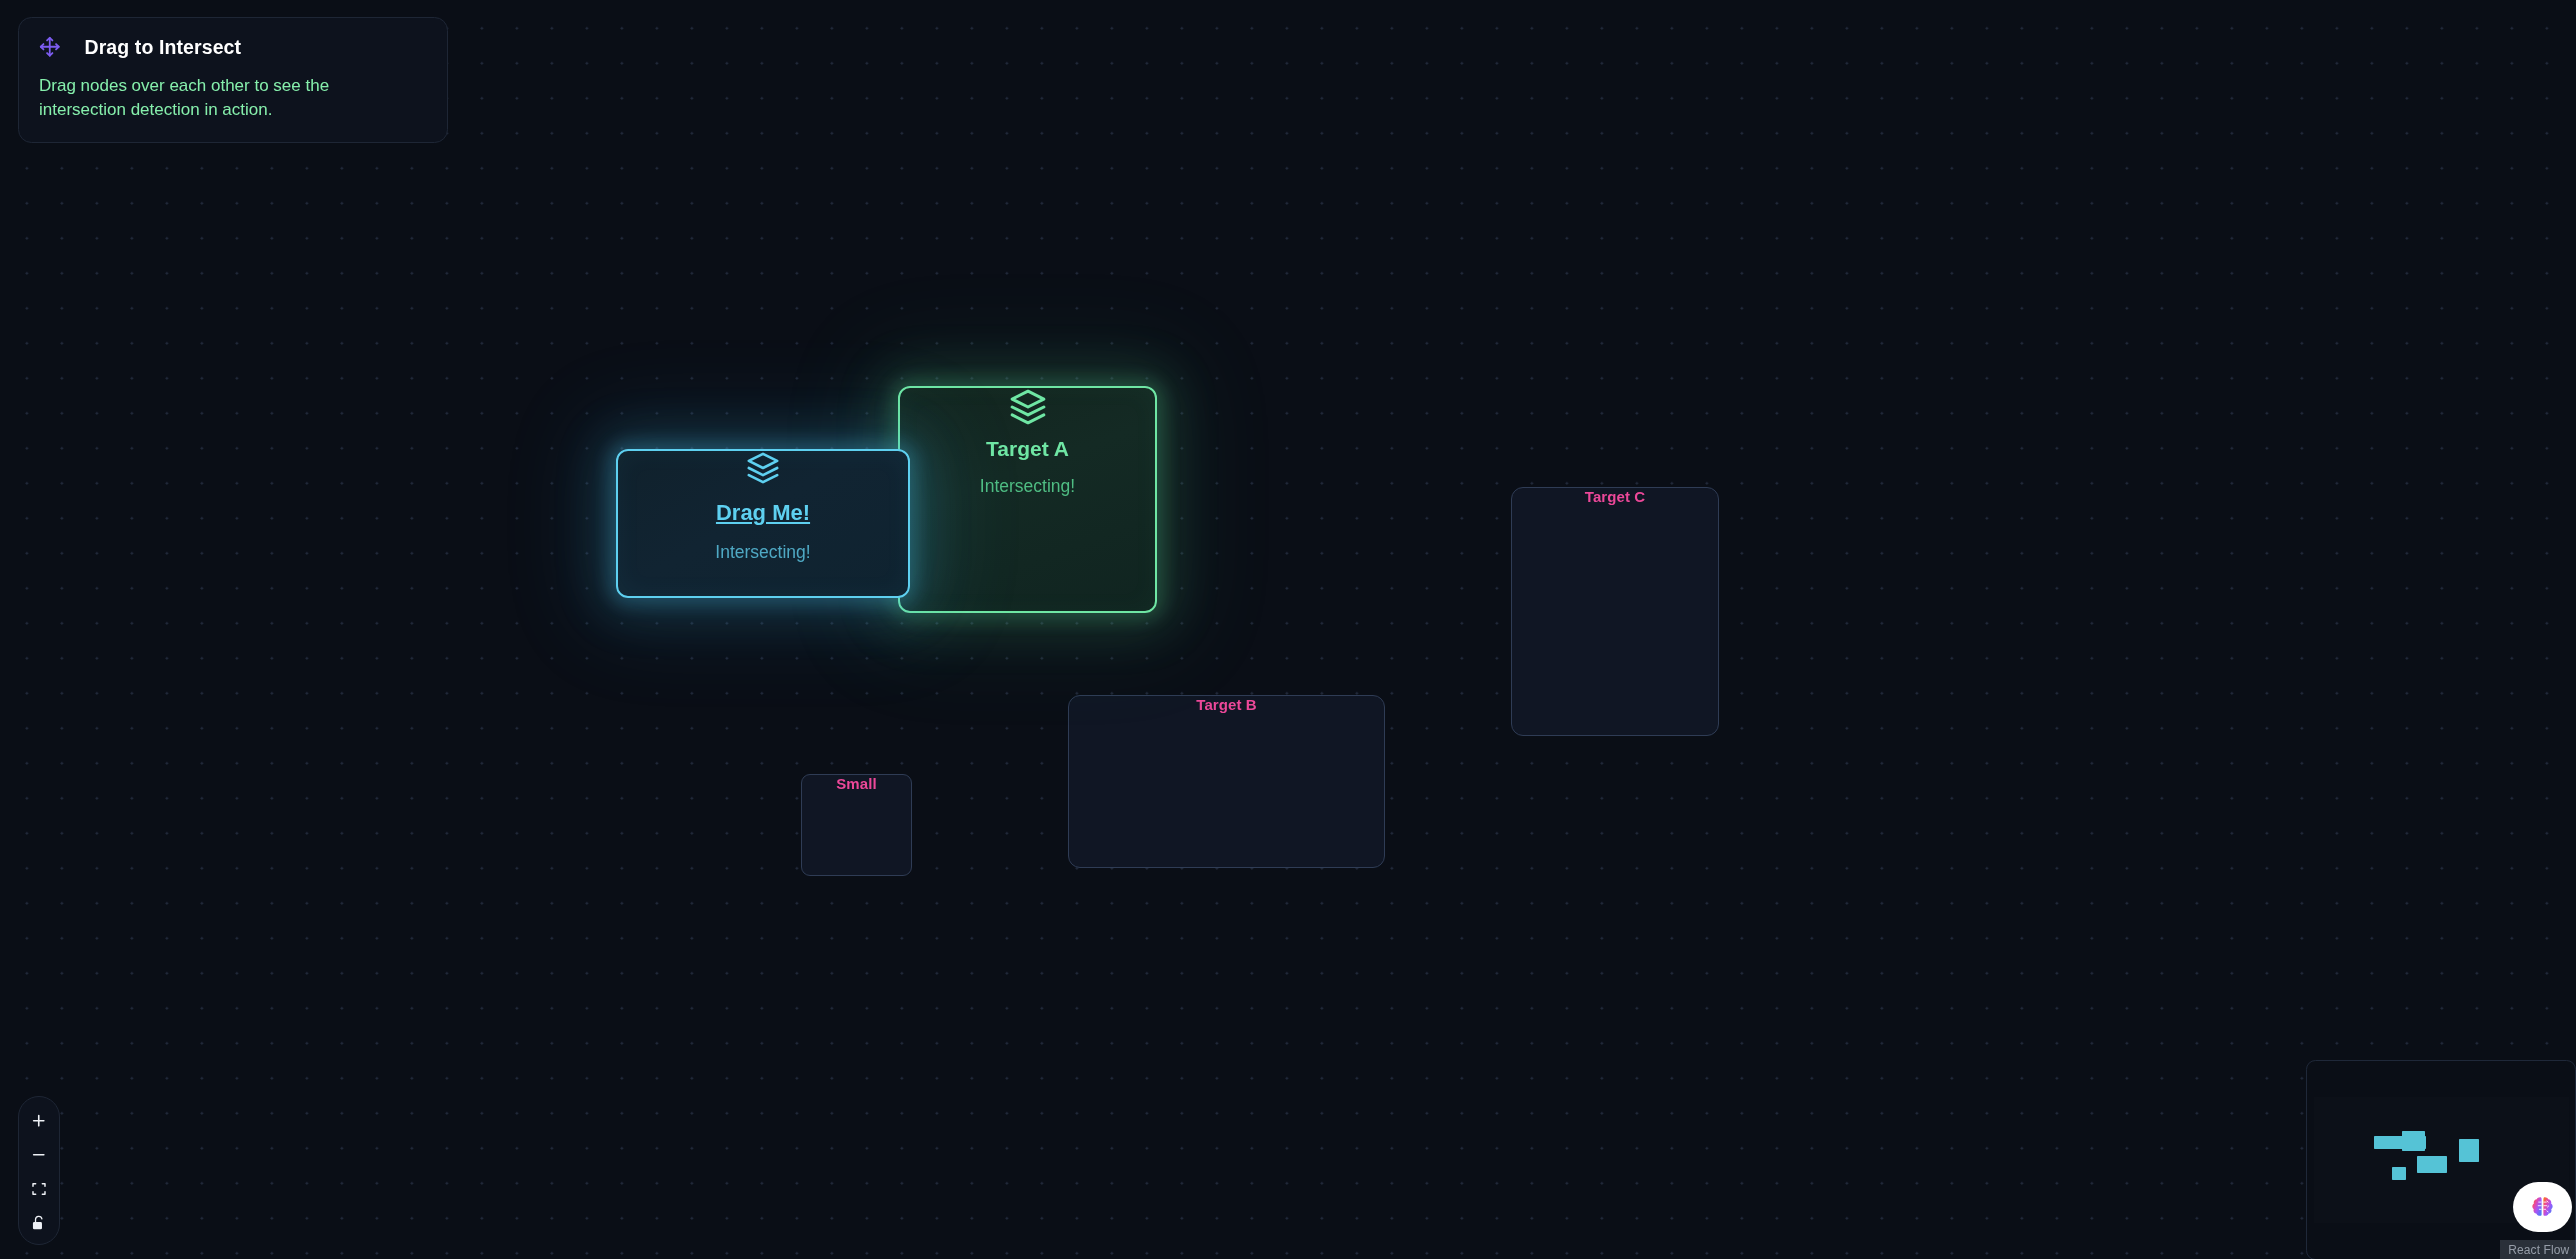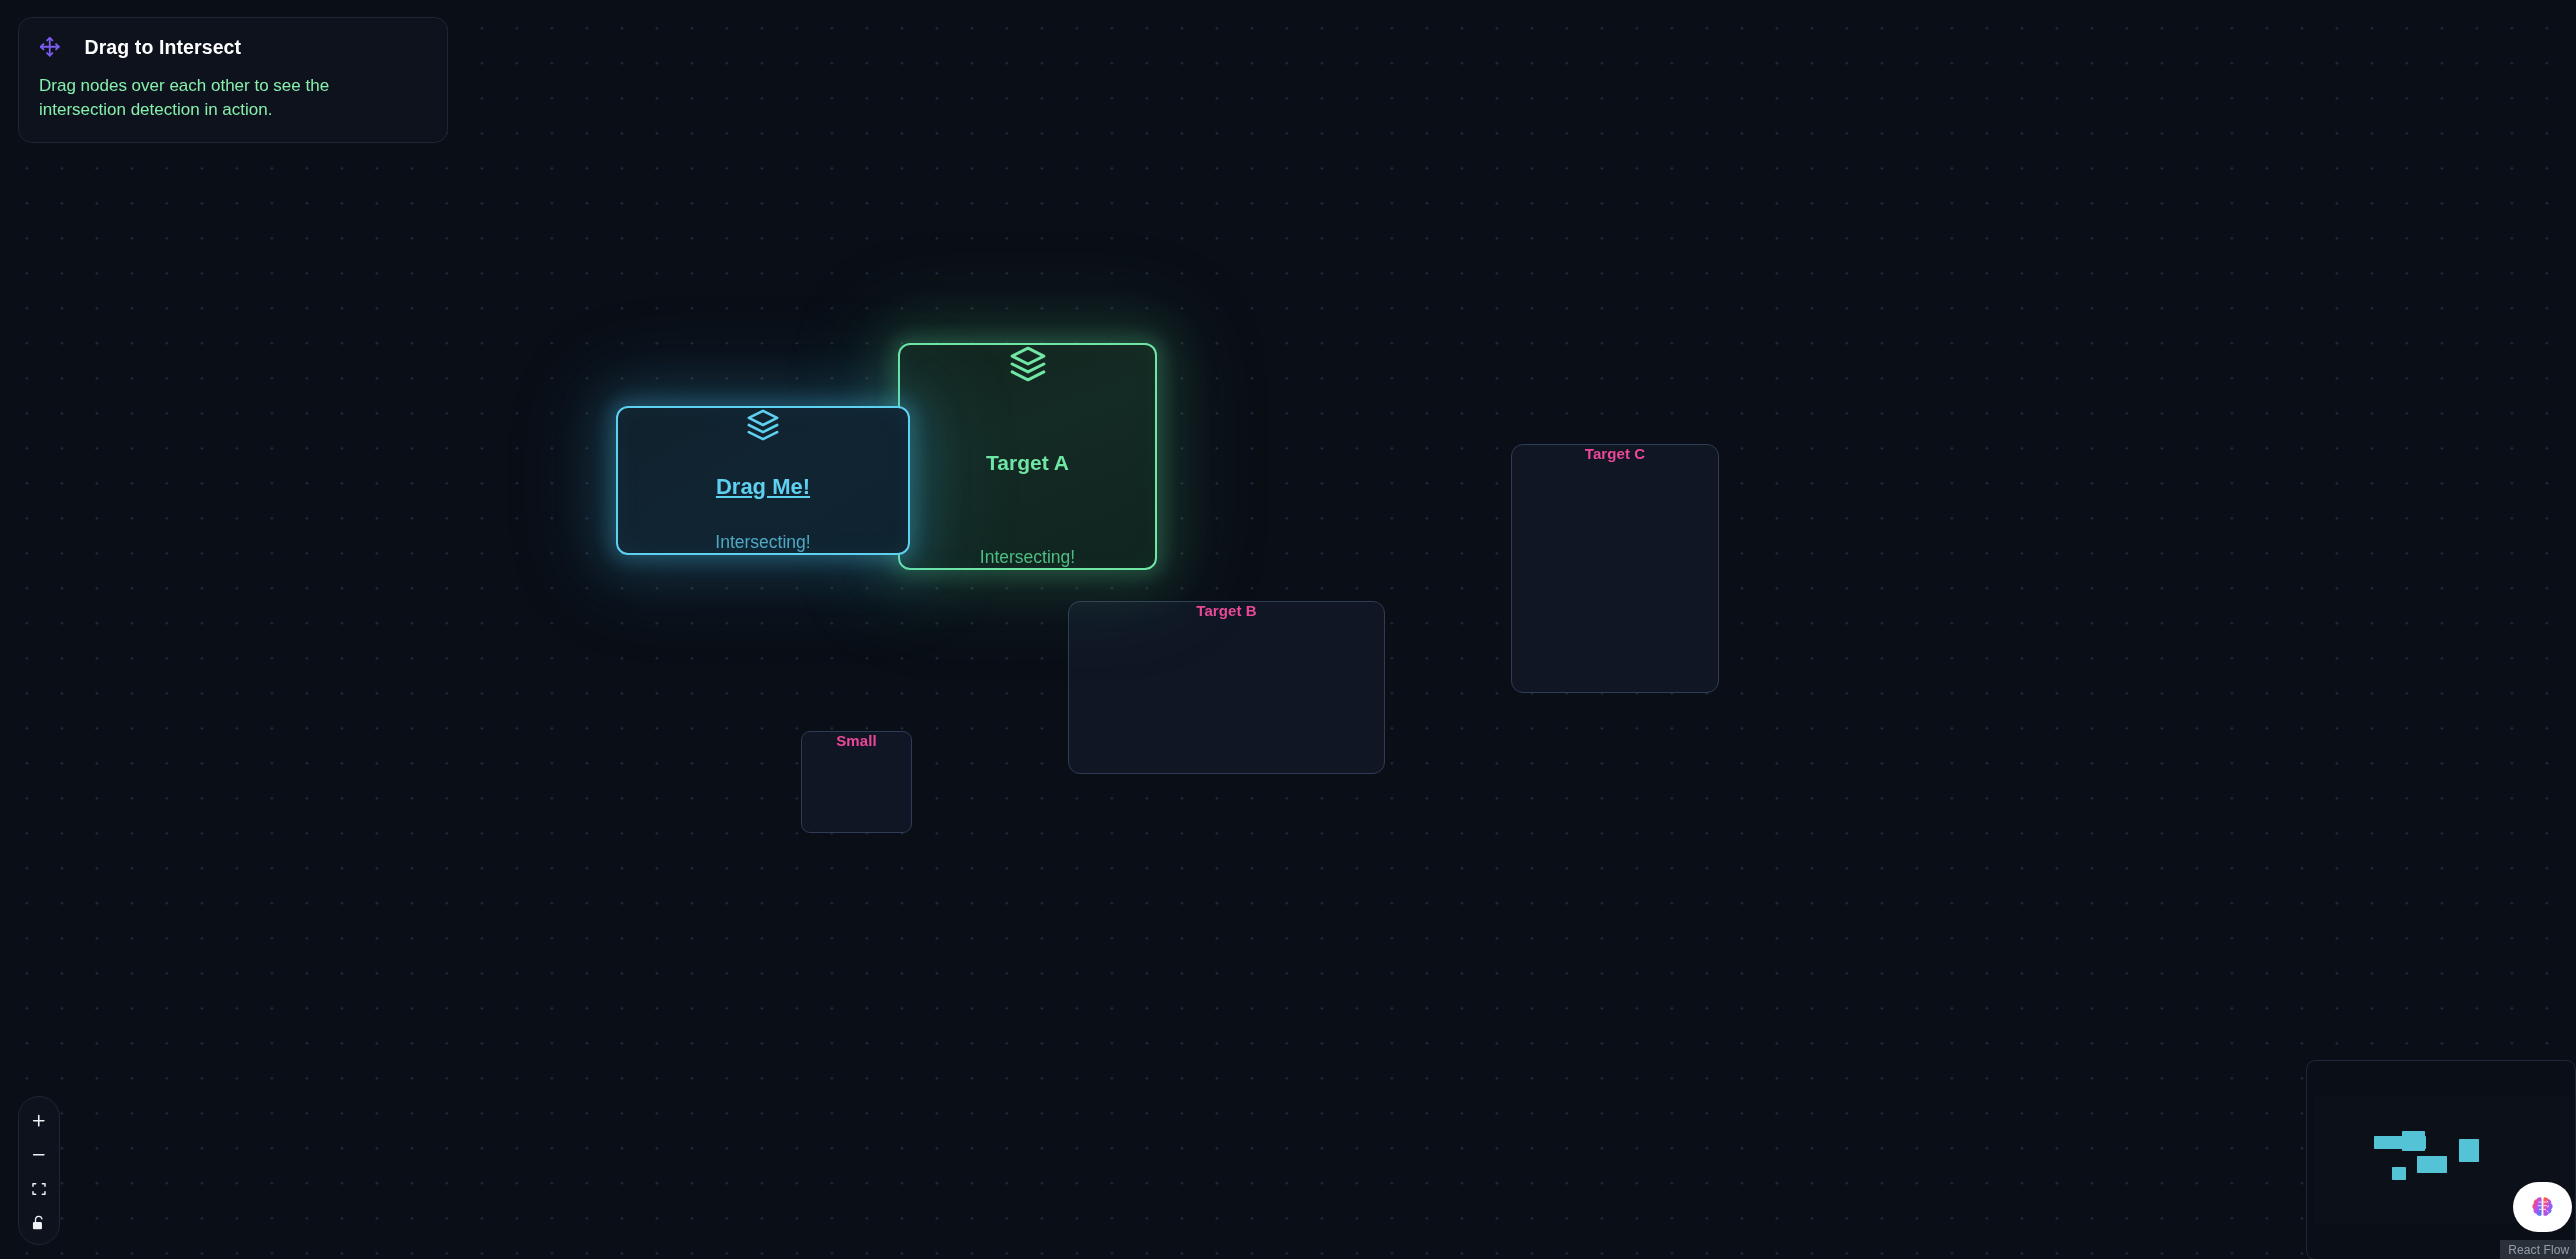--- a/index.html
+++ b/index.html
@@ -25,23 +25,24 @@
     overflow: hidden;
   }
 
   
   .rf-node {
     position: absolute;
     border-radius: 12px;
     display: flex;
     flex-direction: column;
     align-items: center;
-    justify-content: space-between;
+    justify-content: flex-start;
     text-align: center;
     user-select: none;
+    margin-top: 43px;
   }
 
   .node-plain {
     background: #101624;
     border: 1.7px solid #2f3c55;
   }
   .node-plain .node-title {
     color: #ec4899;
     font-size: 15px;
     font-weight: 700;
@@ -221,21 +222,21 @@
 </style>
 </head>
 <body>
 
 <div id="flow-canvas">
 
   <div class="rf-node node-plain" style="left:1511px; top:444px; width:208px; height:249px;">
     <div class="node-title">Target C</div>
   </div>
 
-  <div class="rf-node node-plain" style="left:1068px; top:601px; width:317px; height:173px;">
+  <div class="rf-node node-plain" style="left:1068px; top:652px; width:317px; height:173px;">
     <div class="node-title">Target B</div>
   </div>
 
   <div class="rf-node node-plain" style="left:801px; top:731px; width:111px; height:102px; border-radius:9px;">
     <div class="node-title">Small</div>
   </div>
 
   <div class="rf-node node-hit" style="left:898px; top:343px; width:259px; height:227px;">
     <div class="node-icon">
       <svg width="38" height="38" viewBox="0 0 24 24" fill="none" stroke="#6fe6a4" stroke-width="1.9" stroke-linecap="round" stroke-linejoin="round">

